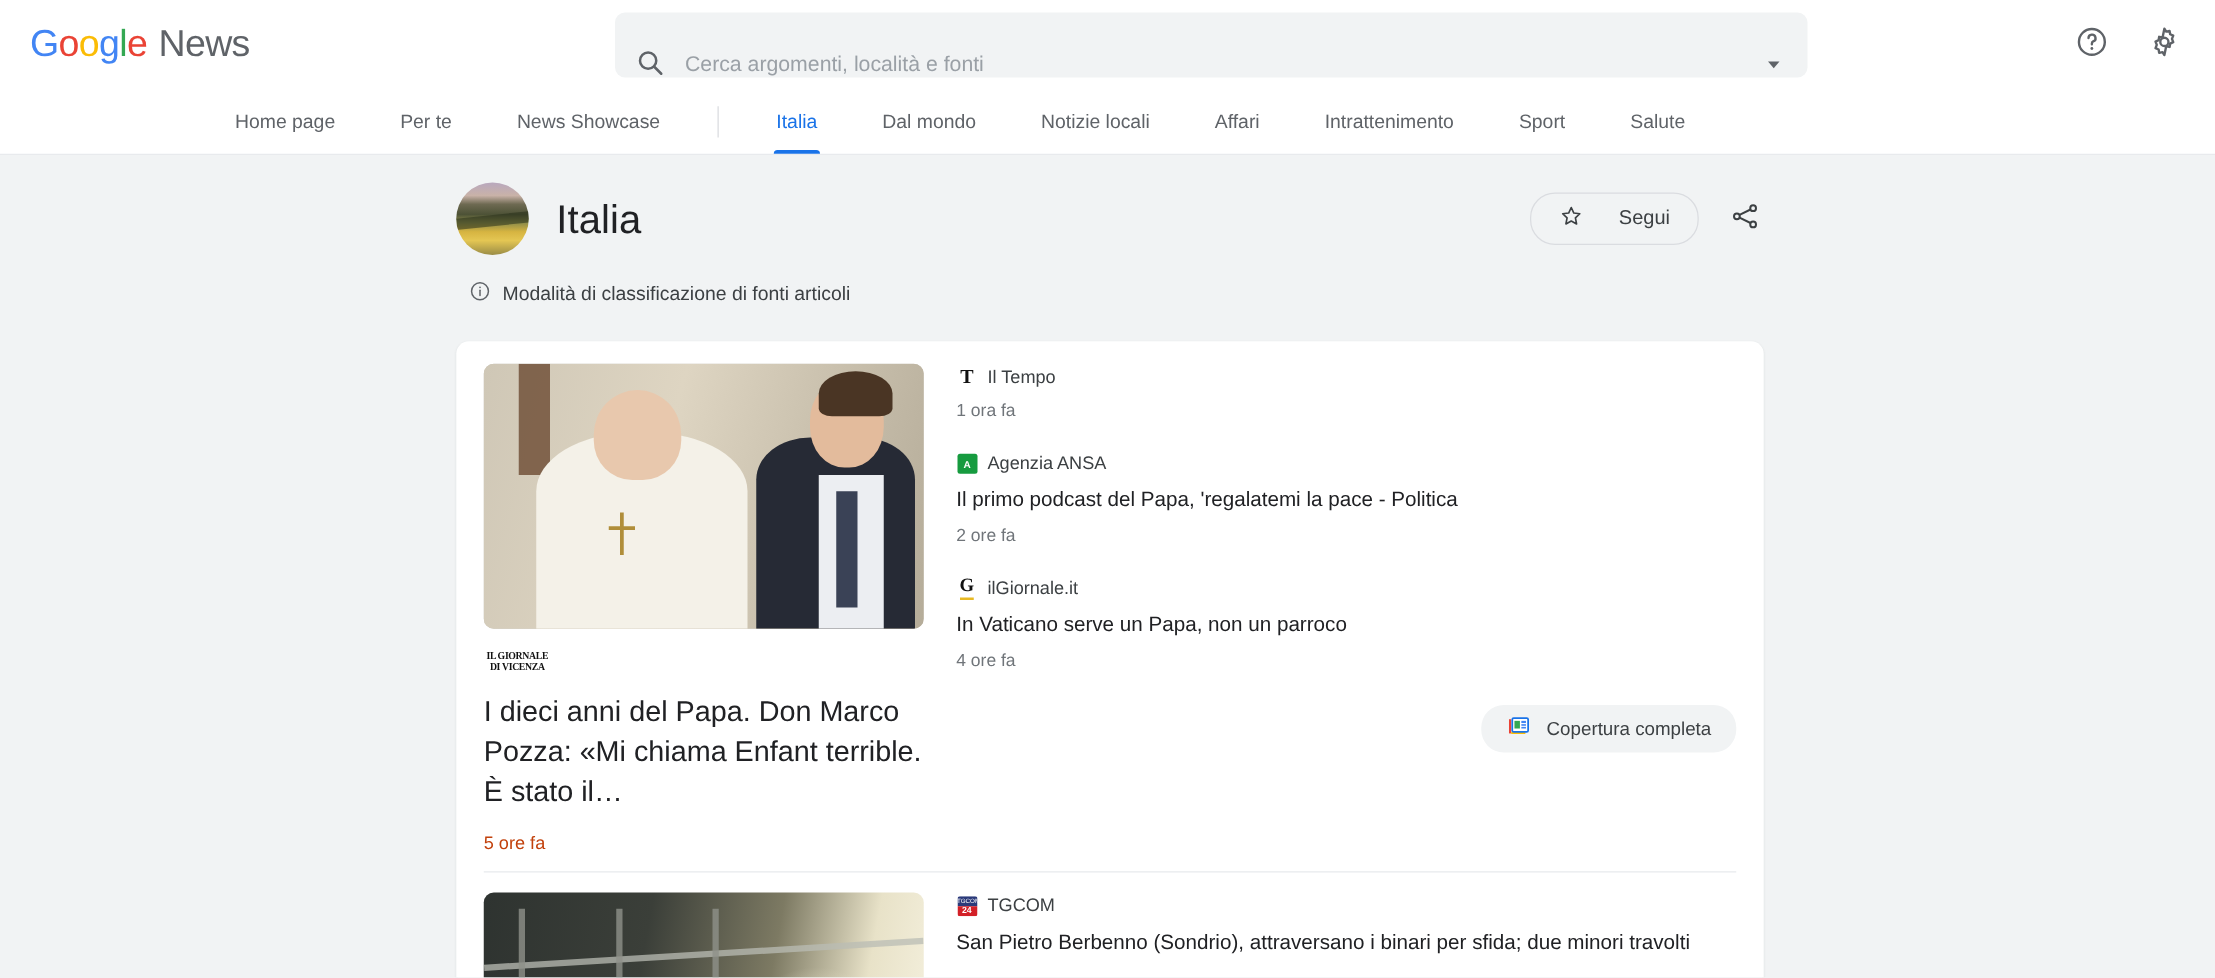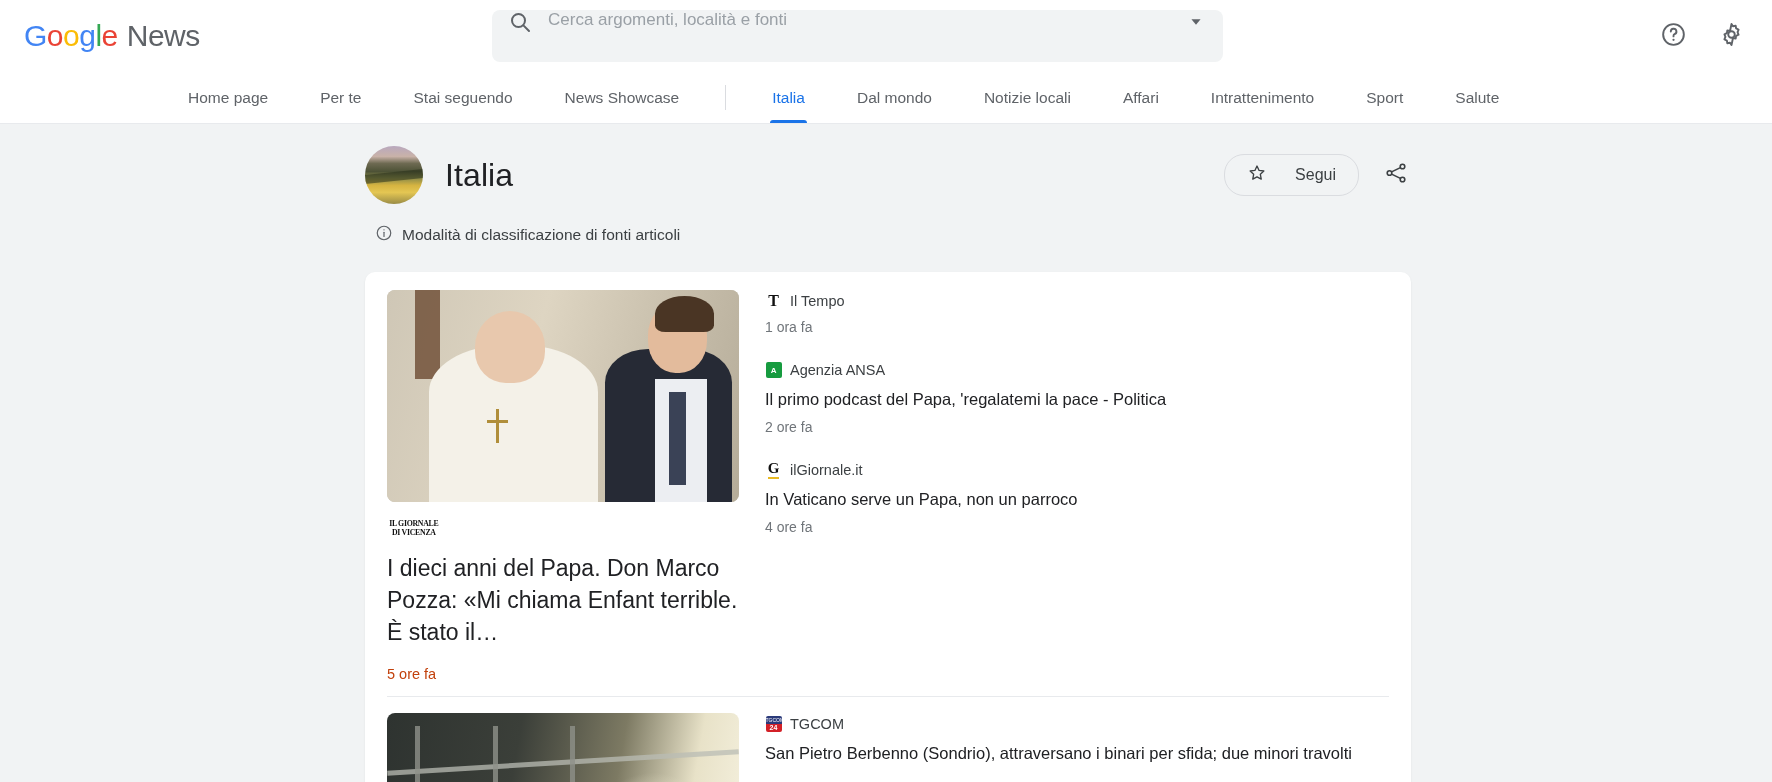--- a/index.html
+++ b/index.html
@@ -33,26 +33,26 @@
   .logo .o1 { color: #ea4335; }
   .logo .o2 { color: #fbbc05; }
   .logo .g2 { color: #4285f4; }
   .logo .l1 { color: #34a853; }
   .logo .e1 { color: #ea4335; }
   .logo .news { color: #5f6368; font-weight: 400; margin-left: 9px; }
 
   .searchwrap {
     position: absolute;
     left: 492px;
-    width: 731px;
+    width: 954px;
     height: 52px;
     background: #f1f3f4;
     border-radius: 8px;
     display: flex;
-    align-items: flex-start;
+    align-items: flex-end;
     padding: 0 16px;
   }
   .search-icon { width: 24px; height: 24px; flex: 0 0 24px; margin-right: 16px; }
   .search-input {
     flex: 1 1 auto;
     border: none;
     outline: none;
     background: transparent;
     font-size: 17px;
     color: #202124;
@@ -364,21 +364,20 @@
           <path d="M12 2.6l1.3 2.1 2.4-.5.4 2.4 2.2 1-.9 2.3.9 2.3-2.2 1-.4 2.4-2.4-.5L12 21.4l-1.3-2.1-2.4.5-.4-2.4-2.2-1 .9-2.3-.9-2.3 2.2-1 .4-2.4 2.4.5z" stroke-linejoin="round"></path>
         </svg>
       </span>
     </div>
   </div>
 </header>
 
 <nav class="navbar">
   <div class="nav-item">Home page</div>
   <div class="nav-item">Per te</div>
-  <div class="nav-item">Stai seguendo</div>
   <div class="nav-item">News Showcase</div>
   <div class="nav-sep"></div>
   <div class="nav-item active">Italia</div>
   <div class="nav-item">Dal mondo</div>
   <div class="nav-item">Notizie locali</div>
   <div class="nav-item">Affari</div>
   <div class="nav-item">Intrattenimento</div>
   <div class="nav-item">Sport</div>
   <div class="nav-item">Salute</div>
 </nav>
@@ -480,20 +479,36 @@
             <div class="story-source">
               <span class="fav">
                 <span class="fav-giornale">G</span>
               </span>
               <span class="story-source-name">ilGiornale.it</span>
             </div>
             <div class="story-title">In Vaticano serve un Papa, non un parroco</div>
             <div class="story-time">4 ore fa</div>
           </article>
 
+          <div class="coverage-row">
+            <button class="coverage-btn">
+              <span>
+                <svg viewBox="0 0 24 24" width="21" height="21">
+                  <rect x="2.5" y="5" width="2" height="13" fill="#ea4335"></rect>
+                  <rect x="4.5" y="16.5" width="13" height="2" fill="#fbbc05"></rect>
+                  <rect x="5.5" y="4" width="14.5" height="12.5" rx="1.3" fill="#fff" stroke="#1a73e8" stroke-width="1.6"></rect>
+                  <rect x="7.5" y="6.5" width="5" height="7" fill="#34a853"></rect>
+                  <rect x="13.8" y="6.5" width="4.2" height="2" fill="#4285f4"></rect>
+                  <rect x="13.8" y="9.5" width="4.2" height="1.5" fill="#4285f4"></rect>
+                  <rect x="13.8" y="12" width="4.2" height="1.5" fill="#4285f4"></rect>
+                </svg>
+              </span>
+              <span>Copertura completa</span>
+            </button>
+          </div>
         </div>
       </div>
 
       <div class="cluster">
         <div class="lead">
           <div class="lead-img-2">
             <div class="glow"></div>
             <div class="rail r1"></div>
 
             <div class="post" style="left:8%"></div>

